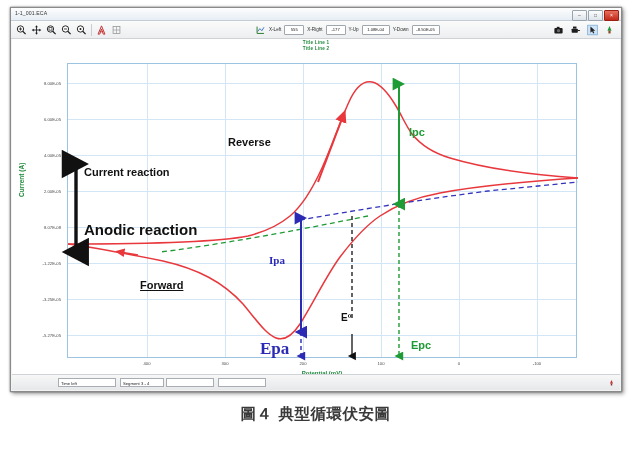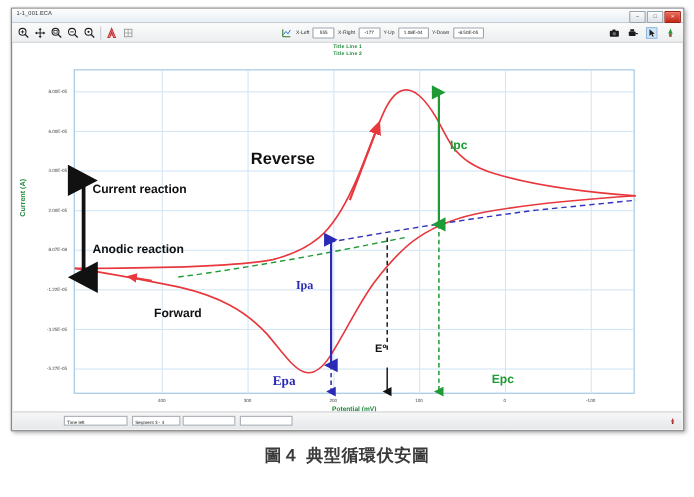--- a/index.html
+++ b/index.html
@@ -335,27 +335,27 @@
 
         <line x1="331" y1="140" x2="331" y2="292" stroke="#1f9b36" stroke-width="1.4" stroke-dasharray="4,3" marker-end="url(#grnDn)"></line>
 
         <line x1="284" y1="152" x2="284" y2="255" stroke="#111" stroke-width="1.3" stroke-dasharray="4,3"></line>
         <line x1="284" y1="270" x2="284" y2="292" stroke="#111" stroke-width="1.3" marker-end="url(#blkDn)"></line>
 
         <line x1="8" y1="100" x2="8" y2="188" stroke="#111" stroke-width="3.4" marker-start="url(#blkUpOpen)" marker-end="url(#blkDnOpen)"></line>
       </svg>
 
       <div class="anno blk" style="left:16px;top:102px;font-size:11px;">Current reaction</div>
-      <div class="anno blk" style="left:16px;top:157px;font-size:11px;">Anodic reaction</div>
-      <div class="anno blk" style="left:160px;top:72px;font-size:15px;">Reverse</div>
-      <div class="anno blk" style="left:72px;top:215px;font-size:11px;">Forward</div>
+      <div class="anno blk" style="left:16px;top:157px;font-size:15px;">Anodic reaction</div>
+      <div class="anno blk" style="left:160px;top:72px;font-size:11px;">Reverse</div>
+      <div class="anno blk" style="left:72px;top:215px;font-size:11px;text-decoration:underline;">Forward</div>
       <div class="anno blue" style="left:201px;top:190px;font-size:11px;">Ipa</div>
       <div class="anno green" style="left:341px;top:62px;font-size:11px;">Ipc</div>
-      <div class="anno blue" style="left:180px;top:275px;font-size:12px;text-align:right;">Epa</div>
-      <div class="anno green" style="left:343px;top:275px;font-size:11px;margin-left:36px;">Epc</div>
+      <div class="anno blue" style="left:192px;top:275px;font-size:17px;text-align:right;">Epa</div>
+      <div class="anno green" style="left:343px;top:275px;font-size:11px;">Epc</div>
       <div class="anno blk" style="left:273px;top:248px;font-size:10px;">Eº</div>
     </div>
   </div>
 
   <div id="statusbar">
     <div class="sbox" id="sb-timeleft">Time left</div>
     <div class="sbox" id="sb-segment">Segment  3 - 4</div>
     <div class="sbox" id="sb-blank1"></div>
     <div class="sbox" id="sb-blank2"></div>
     <svg class="sb-dot" viewBox="0 0 10 12">

